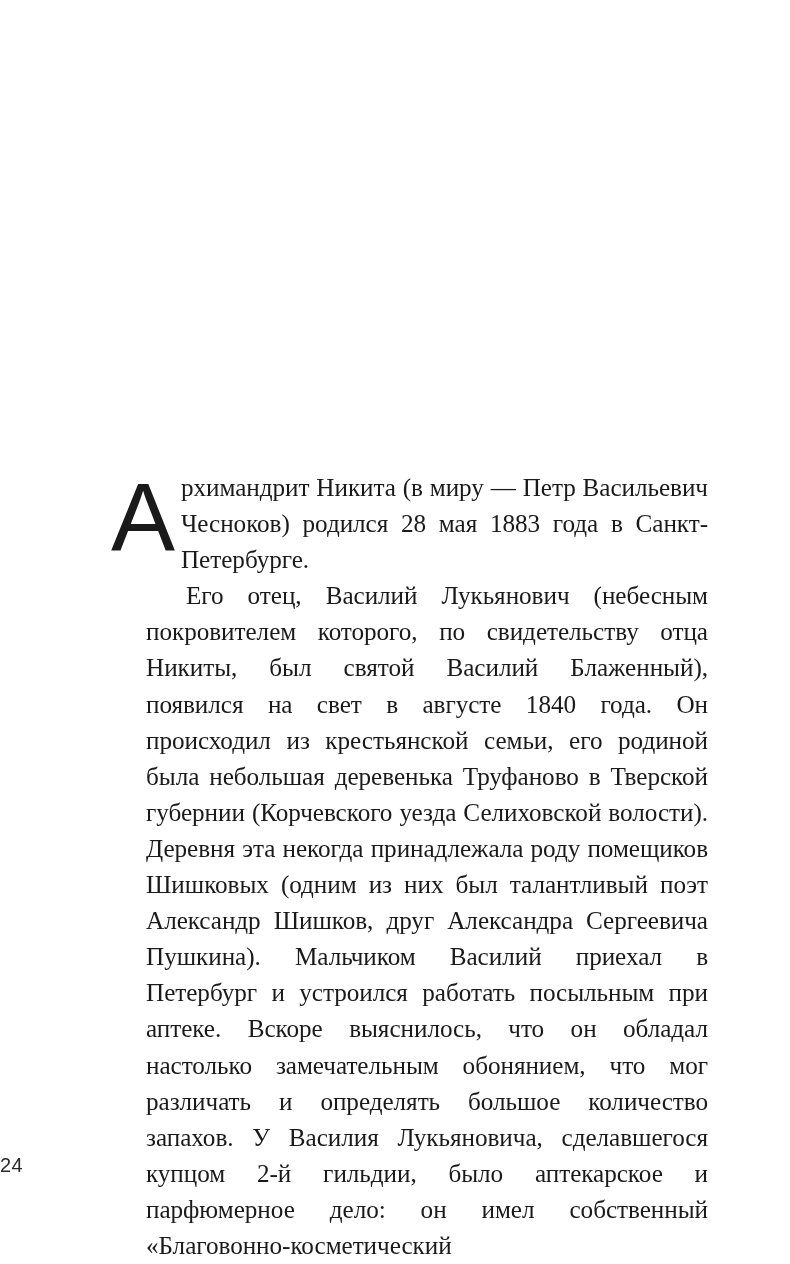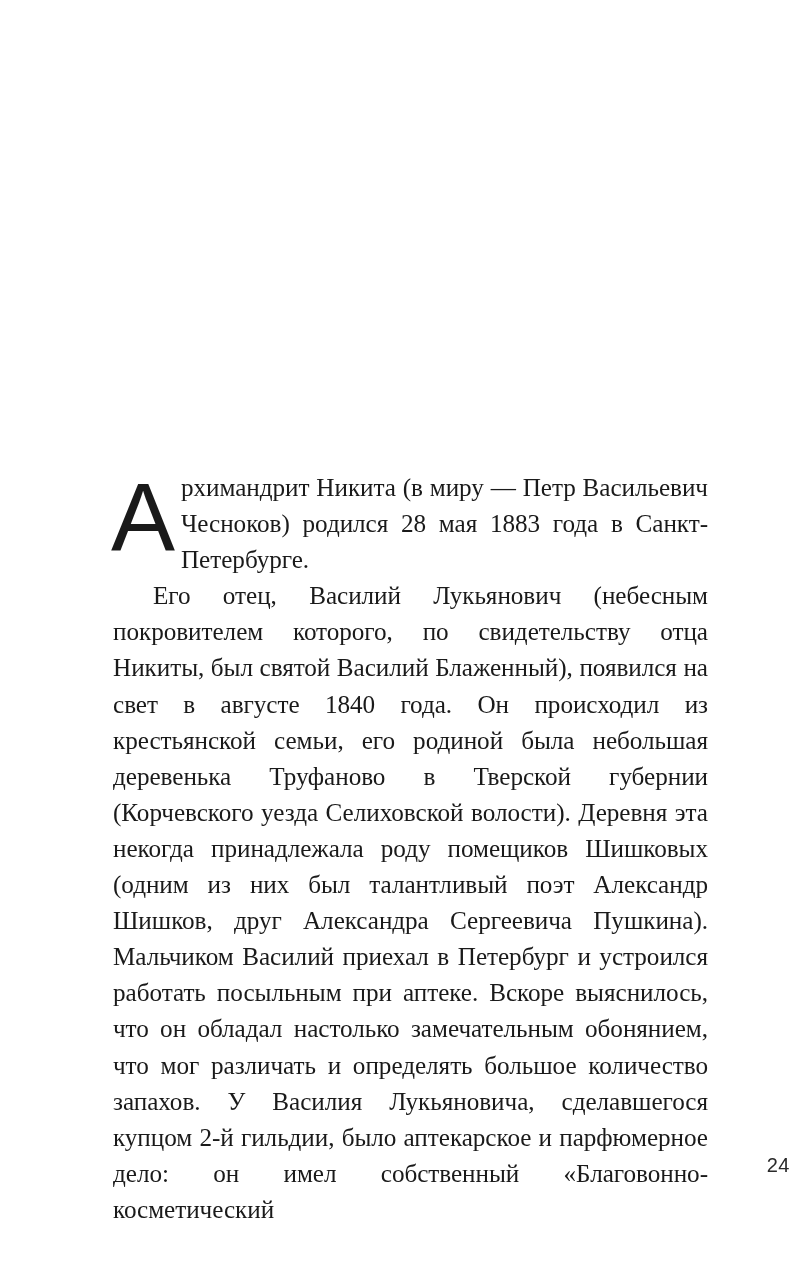--- a/index.html
+++ b/index.html
@@ -44,20 +44,21 @@
     hyphens: manual;
     color: #1a1a1a;
   }
 
   .para-first {
     text-indent: 0;
   }
 
   .para-indent {
     text-indent: 40px;
+    margin-left: 33px;
   }
 
   
   .dropcap {
     float: left;
     font-family: "Liberation Sans", "DejaVu Sans", sans-serif;
     font-size: 96px;
     line-height: 88px;
     font-weight: 400;
     color: #1a1a1a;
@@ -66,21 +67,21 @@
     position: relative;
     top: 3px;
     left: -2px;
   }
 
   .folio {
     position: absolute;
     left: 0;
     top: 1152px;
     width: 790px;
-    text-align: right;
+    text-align: left;
     font-family: "Liberation Sans", "DejaVu Sans", sans-serif;
     font-size: 20px;
     line-height: 26px;
     color: #2a2a2a;
     letter-spacing: 0.5px;
   }
 </style>
 </head>
 <body>
 

